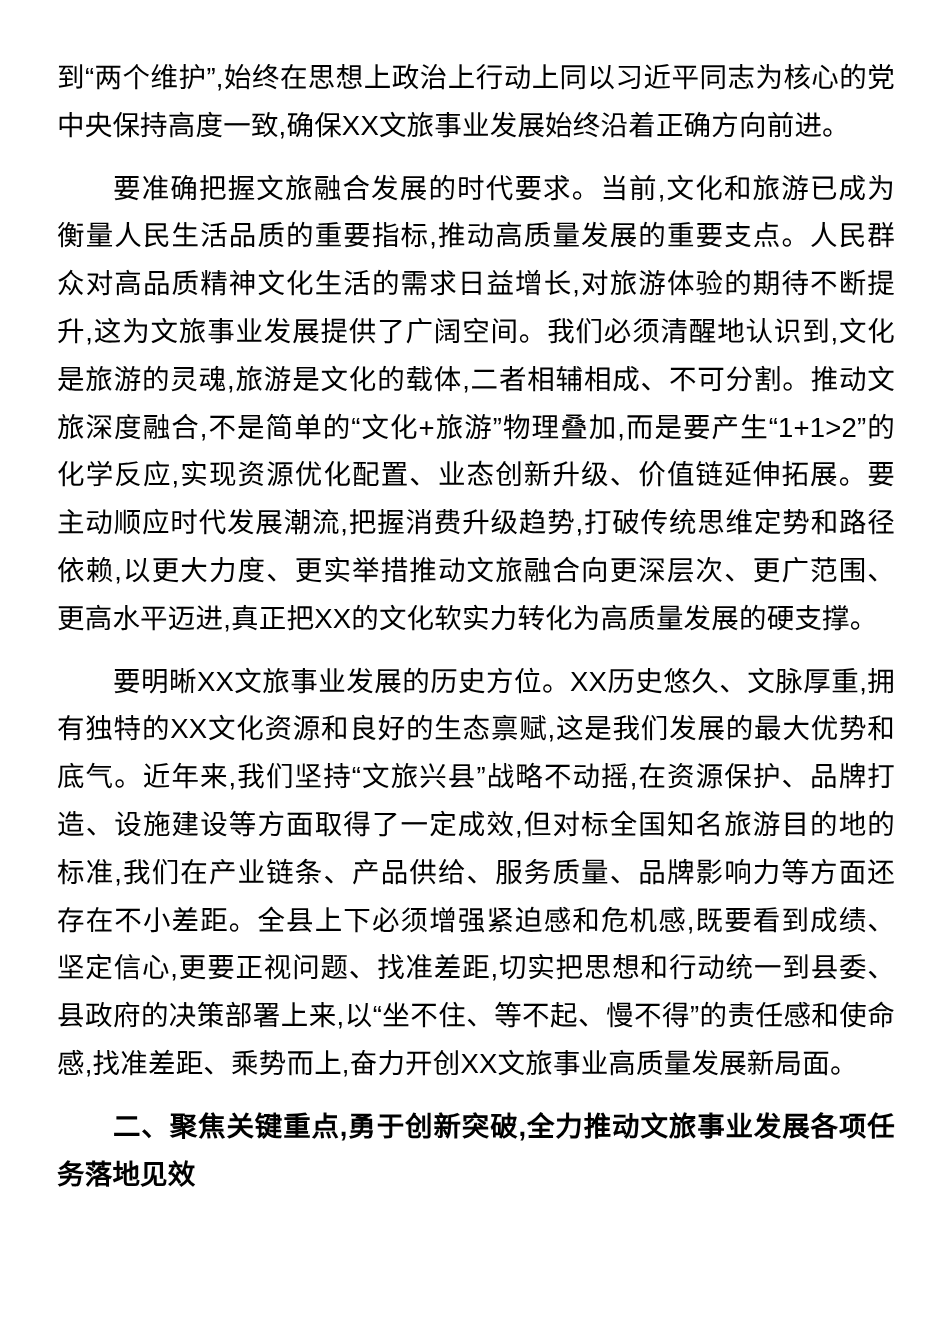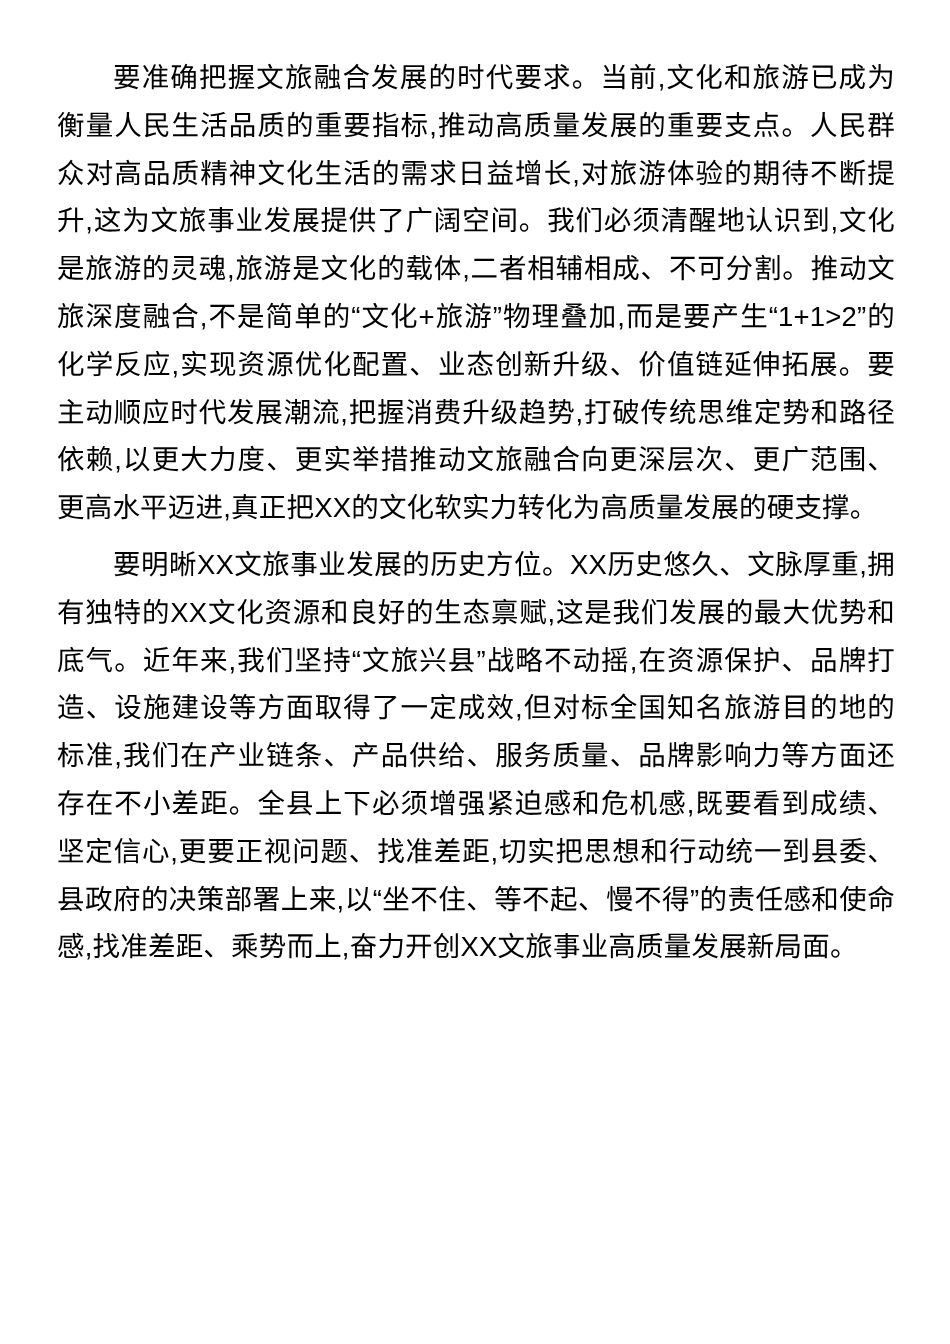--- a/index.html
+++ b/index.html
@@ -41,38 +41,40 @@
   .para.indent {
     text-indent: 56px;
   }
 
   .para.heading {
     text-indent: 56px;
     font-weight: 700;
   }
 
   .para + .para {
-    margin-top: 9px;
+    margin-top: 15px;
   }
 
   
   .spacer-sm {
     height: 15px;
   }
 </style>
 </head>
 <body>
 
 <div class="page">
 
   <div class="doc-body">
 
+    <p class="para">到“两个维护”,始终在思想上政治上行动上同以习近平同志为核心的党中央保持高度一致,确保XX文旅事业发展始终沿着正确方向前进。</p>
 
     <p class="para indent">要准确把握文旅融合发展的时代要求。当前,文化和旅游已成为衡量人民生活品质的重要指标,推动高质量发展的重要支点。人民群众对高品质精神文化生活的需求日益增长,对旅游体验的期待不断提升,这为文旅事业发展提供了广阔空间。我们必须清醒地认识到,文化是旅游的灵魂,旅游是文化的载体,二者相辅相成、不可分割。推动文旅深度融合,不是简单的“文化+旅游”物理叠加,而是要产生“1+1&gt;2”的化学反应,实现资源优化配置、业态创新升级、价值链延伸拓展。要主动顺应时代发展潮流,把握消费升级趋势,打破传统思维定势和路径依赖,以更大力度、更实举措推动文旅融合向更深层次、更广范围、更高水平迈进,真正把XX的文化软实力转化为高质量发展的硬支撑。</p>
 
     <p class="para indent">要明晰XX文旅事业发展的历史方位。XX历史悠久、文脉厚重,拥有独特的XX文化资源和良好的生态禀赋,这是我们发展的最大优势和底气。近年来,我们坚持“文旅兴县”战略不动摇,在资源保护、品牌打造、设施建设等方面取得了一定成效,但对标全国知名旅游目的地的标准,我们在产业链条、产品供给、服务质量、品牌影响力等方面还存在不小差距。全县上下必须增强紧迫感和危机感,既要看到成绩、坚定信心,更要正视问题、找准差距,切实把思想和行动统一到县委、县政府的决策部署上来,以“坐不住、等不起、慢不得”的责任感和使命感,找准差距、乘势而上,奋力开创XX文旅事业高质量发展新局面。</p>
 
     <div class="spacer-sm"></div>
 
+    <p class="para heading">二、聚焦关键重点,勇于创新突破,全力推动文旅事业发展各项任务落地见效</p>
 
   </div>
 
 </div>
 
 </body></html>

